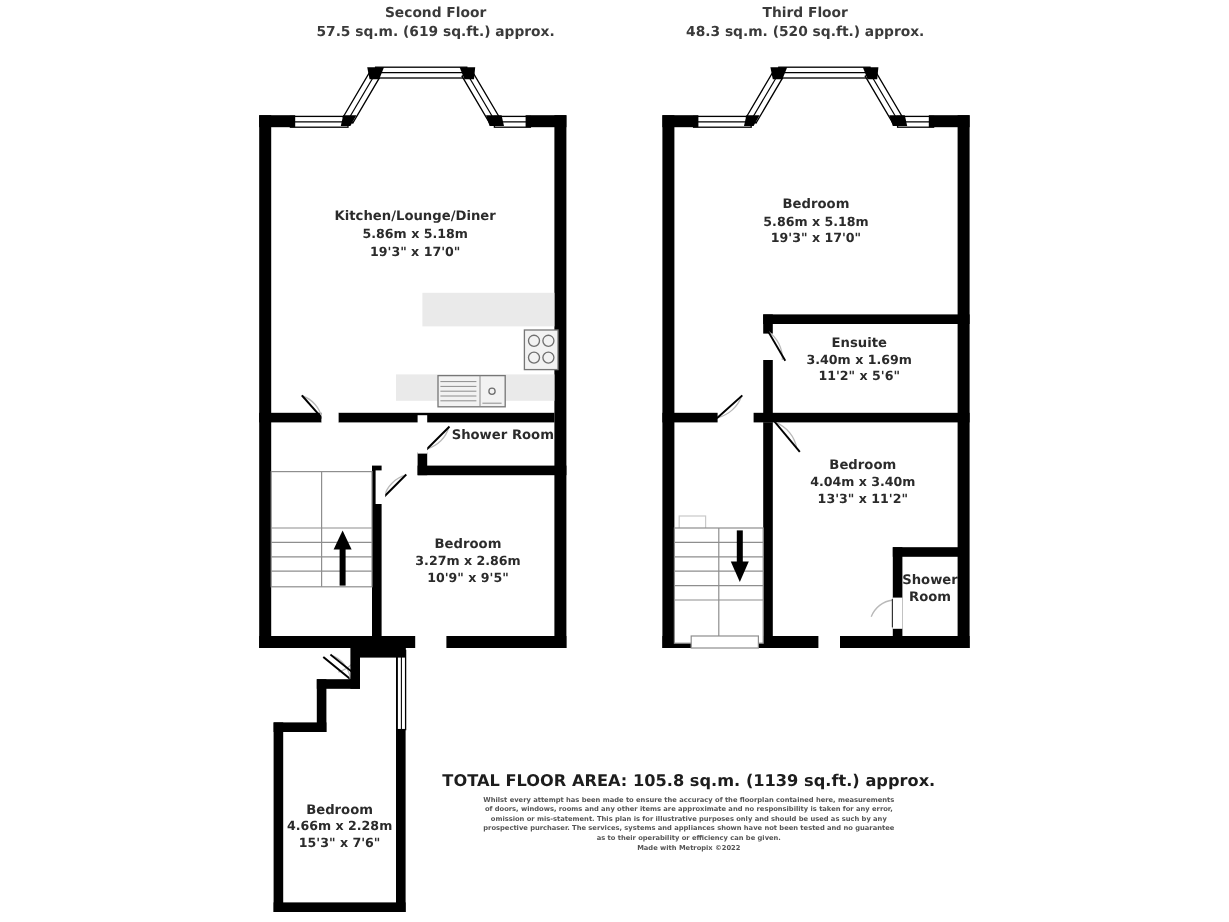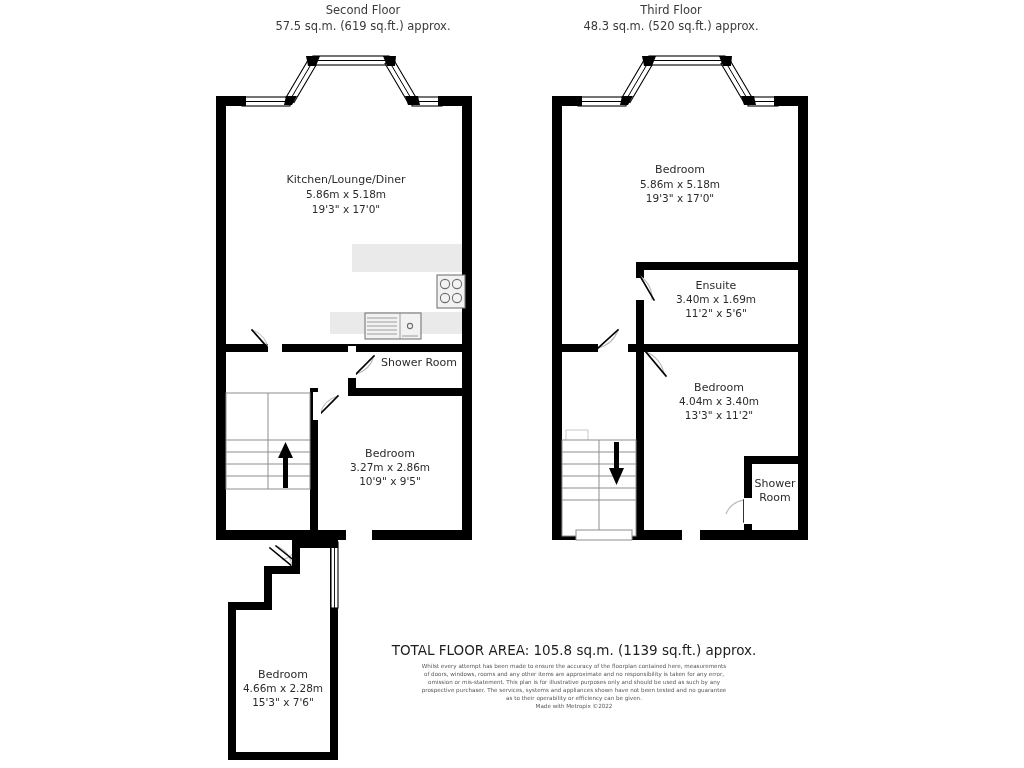--- a/index.html
+++ b/index.html
@@ -14,20 +14,21 @@
     font-family: "DejaVu Sans", "Liberation Sans", sans-serif;
     color: #333333;
     overflow: hidden;
     position: relative;
   }
   #plan-root {
     position: absolute;
     left: 0; top: 0;
     width: 1024px;
     height: 768px;
+    font-weight: bold;
   }
   svg { display: block; }
 
   
   .floor-title {
     font-size: 11.5px;
     fill: #3a3a3a;
     text-anchor: middle;
     font-family: "DejaVu Sans", "Liberation Sans", sans-serif;
   }

